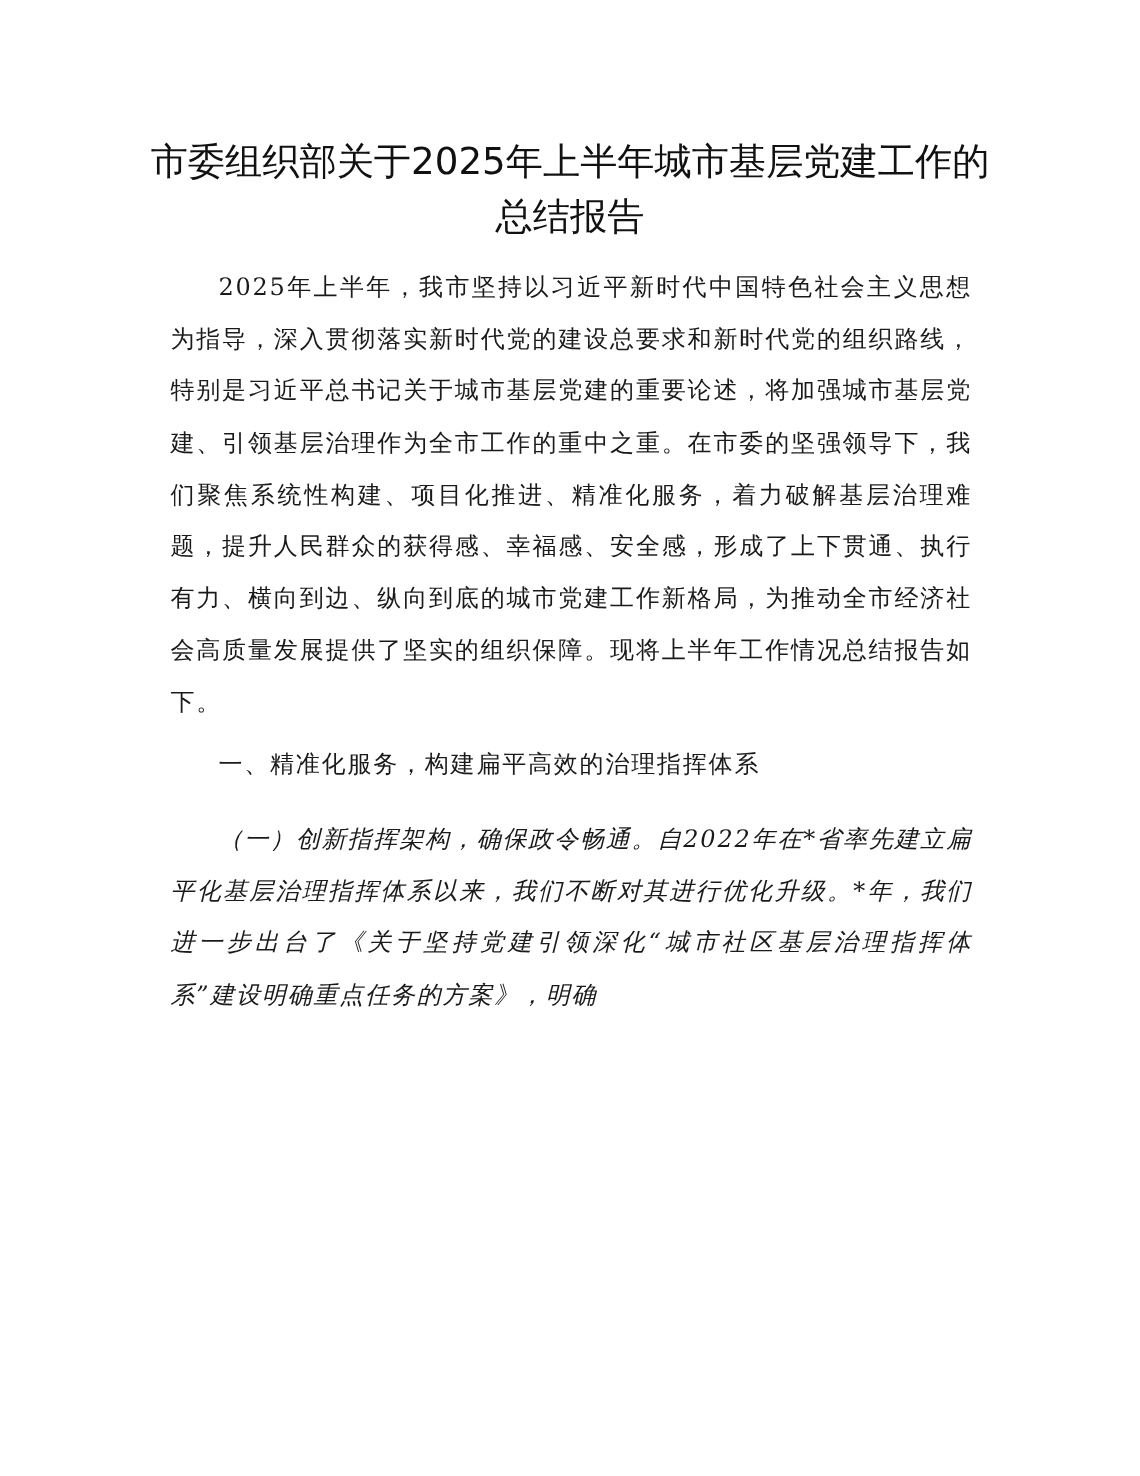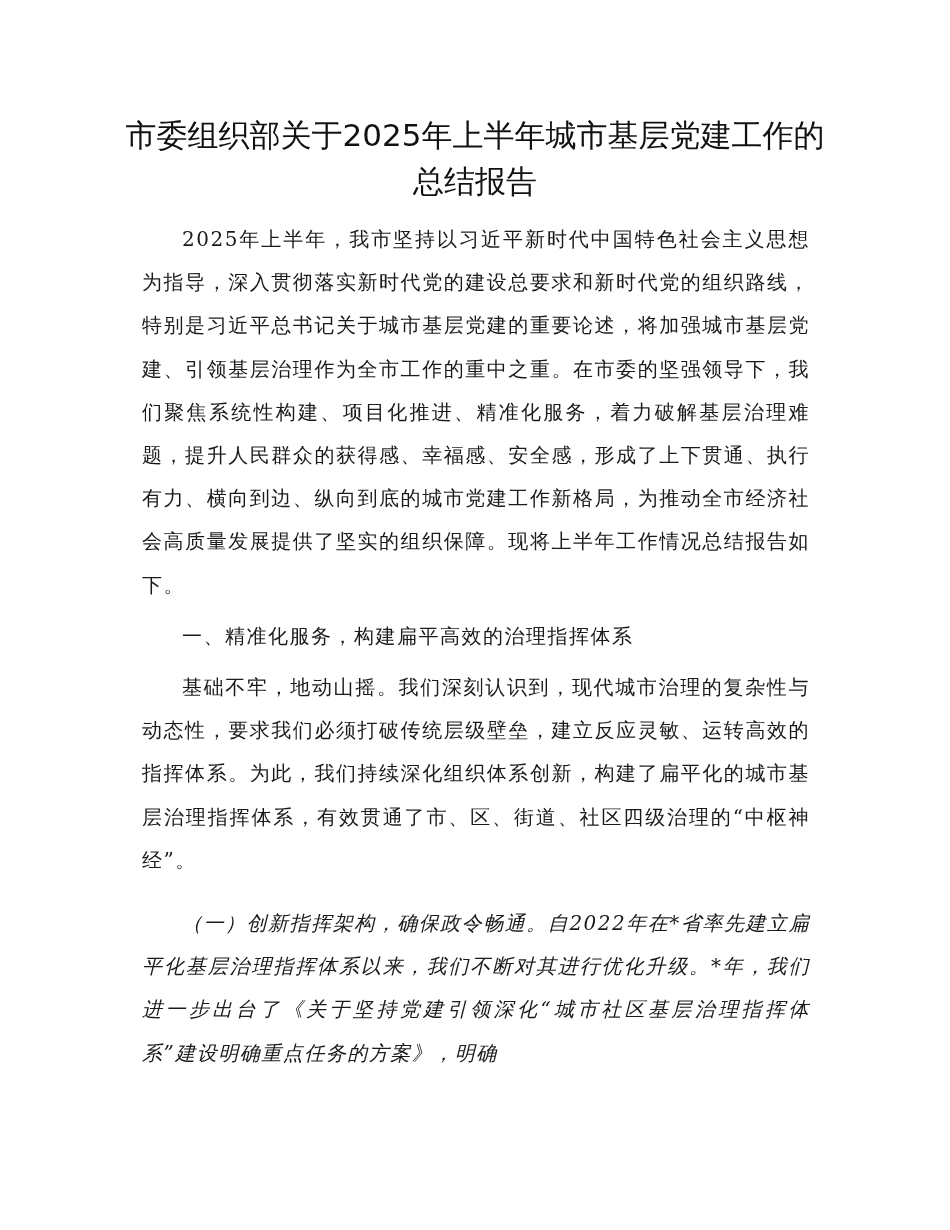--- a/index.html
+++ b/index.html
@@ -21,16 +21,15 @@
   .body p.gap { margin-top: 20px; font-style: italic; }
 </style>
 </head>
 <body>
 
 <div class="page">
   <div class="title">市委组织部关于2025年上半年城市基层党建工作的总结报告</div>
   <div class="body">
     <p>2025年上半年，我市坚持以习近平新时代中国特色社会主义思想为指导，深入贯彻落实新时代党的建设总要求和新时代党的组织路线，特别是习近平总书记关于城市基层党建的重要论述，将加强城市基层党建、引领基层治理作为全市工作的重中之重。在市委的坚强领导下，我们聚焦系统性构建、项目化推进、精准化服务，着力破解基层治理难题，提升人民群众的获得感、幸福感、安全感，形成了上下贯通、执行有力、横向到边、纵向到底的城市党建工作新格局，为推动全市经济社会高质量发展提供了坚实的组织保障。现将上半年工作情况总结报告如下。</p>
     <p class="heading">一、精准化服务，构建扁平高效的治理指挥体系</p>
-    <p>基础不牢，地动山摇。我们深刻认识到，现代城市治理的复杂性与动态性，要求我们必须打破传统层级壁垒，建立反应灵敏、运转高效的指挥体系。为此，我们持续深化组织体系创新，构建了扁平化的城市基层治理指挥体系，有效贯通了市、区、街道、社区四级治理的“中枢神经”。</p>
     <p class="gap">（一）创新指挥架构，确保政令畅通。自2022年在*省率先建立扁平化基层治理指挥体系以来，我们不断对其进行优化升级。*年，我们进一步出台了《关于坚持党建引领深化“城市社区基层治理指挥体系”建设明确重点任务的方案》，明确</p>
   </div>
 </div>
 
 </body></html>

